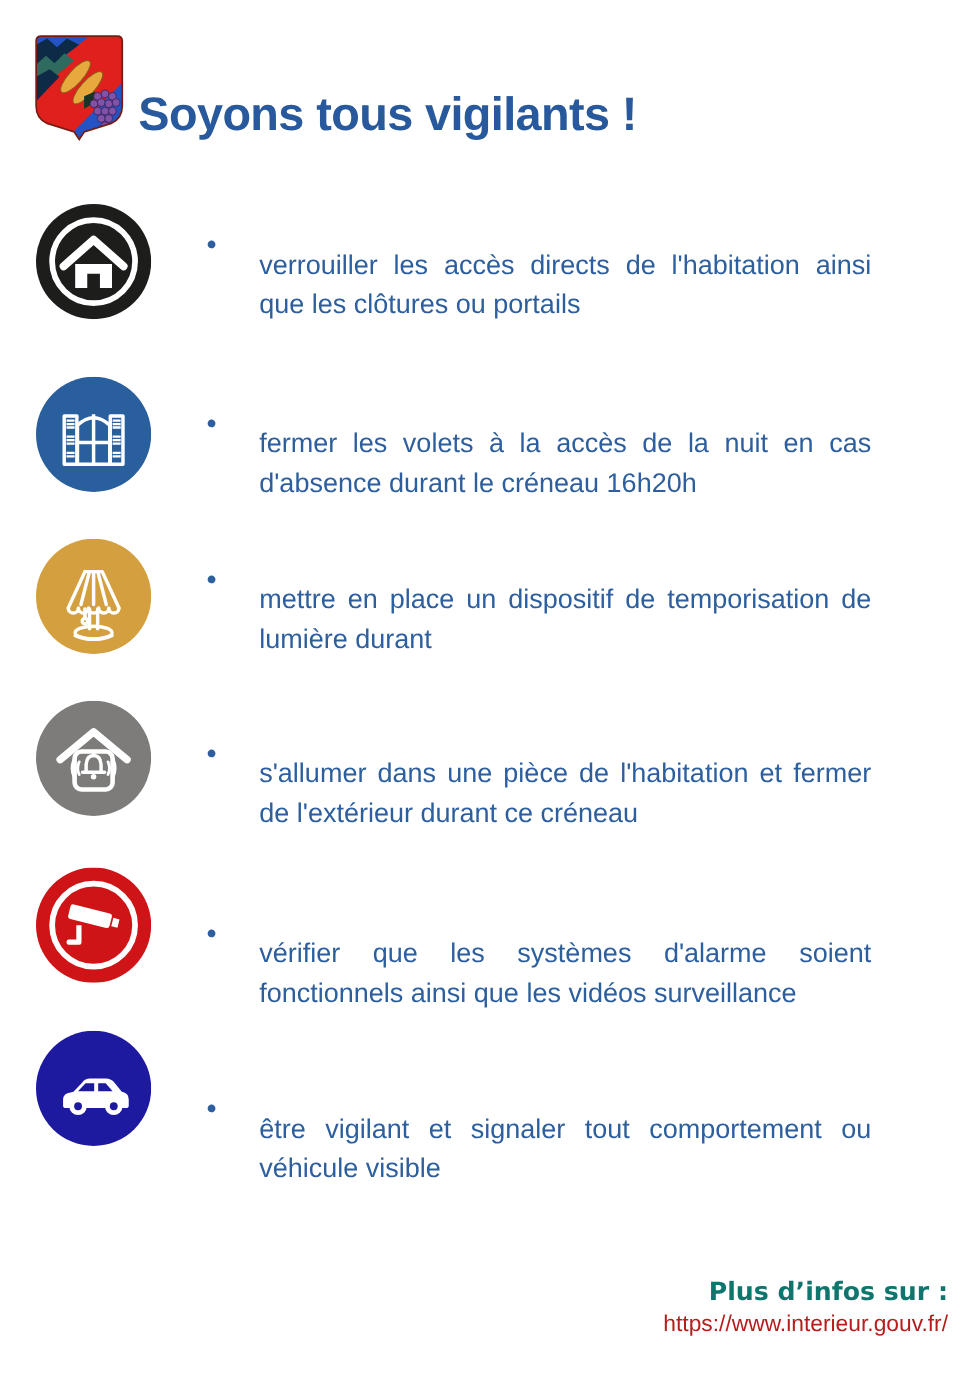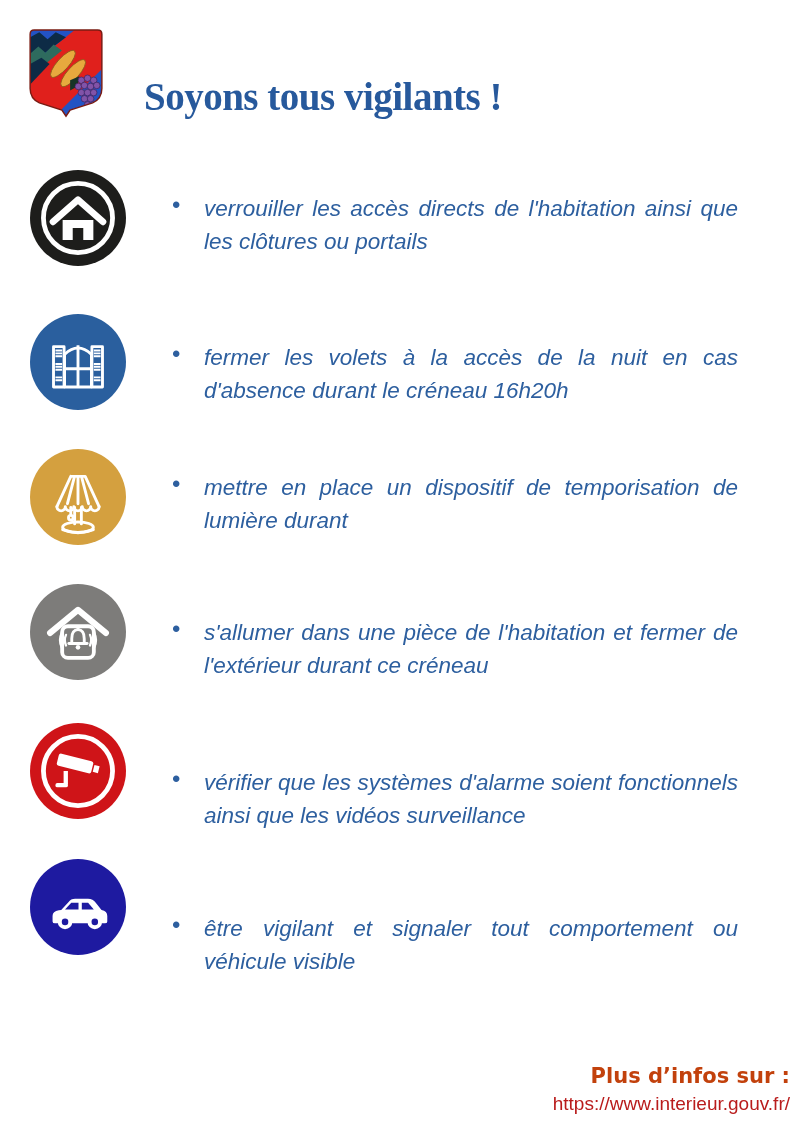--- a/index.html
+++ b/index.html
@@ -4,36 +4,36 @@
 <style>
   html,body{margin:0;padding:0;}
   body{
     width:810px;height:1145px;background:#ffffff;position:relative;overflow:hidden;
     font-family:"Liberation Sans", sans-serif;
   }
   .page{position:absolute;inset:0;}
   .logo{position:absolute;top:27px;left:25px;width:82px;height:92px;}
   .title{
     position:absolute;top:74px;left:0;width:646px;text-align:center;
-    font-family:Liberation Serif, serif;font-weight:800;font-size:39px;
+    font-family:Liberation Sans, sans-serif;font-weight:800;font-size:39px;
     letter-spacing:-0.5px;color:#27599c;
   }
   .icon-wrap{position:absolute;left:30px;width:96px;height:96px;}
   .icon-wrap svg{width:100%;height:100%;display:block;}
   .r1i{top:170px}.r2i{top:314px}.r3i{top:449px}.r4i{top:584px}.r5i{top:723px}.r6i{top:859px}
   .row-text{
     position:absolute;left:172px;width:570px;display:flex;
     color:#2d5f9f;font-size:22.5px;line-height:33px;
   }
   .r1t{top:188px}.r2t{top:337px}.r3t{top:467px}.r4t{top:612px}.r5t{top:762px}.r6t{top:908px}
   .bullet{flex:0 0 28px;width:28px;font-size:24px;}
-  .row-text p{margin:4px;flex:1;text-align:justify;font-style:italic;}
+  .row-text p{margin:16px;flex:1;text-align:justify;}
   .footer{position:absolute;right:20px;top:1064px;text-align:right;}
   .footer-heading{
-    color:#c2410c;font-weight:bold;font-size:21px;margin-bottom:3px;
+    color:#0f766e;font-weight:bold;font-size:21px;margin-bottom:3px;
     font-family:"DejaVu Sans", sans-serif;
   }
   .footer-link{color:#b91c1c;font-size:19px;line-height:26px;}
 </style>
 </head>
 <body>
 
 <div class="page">
 
   <div class="logo">

